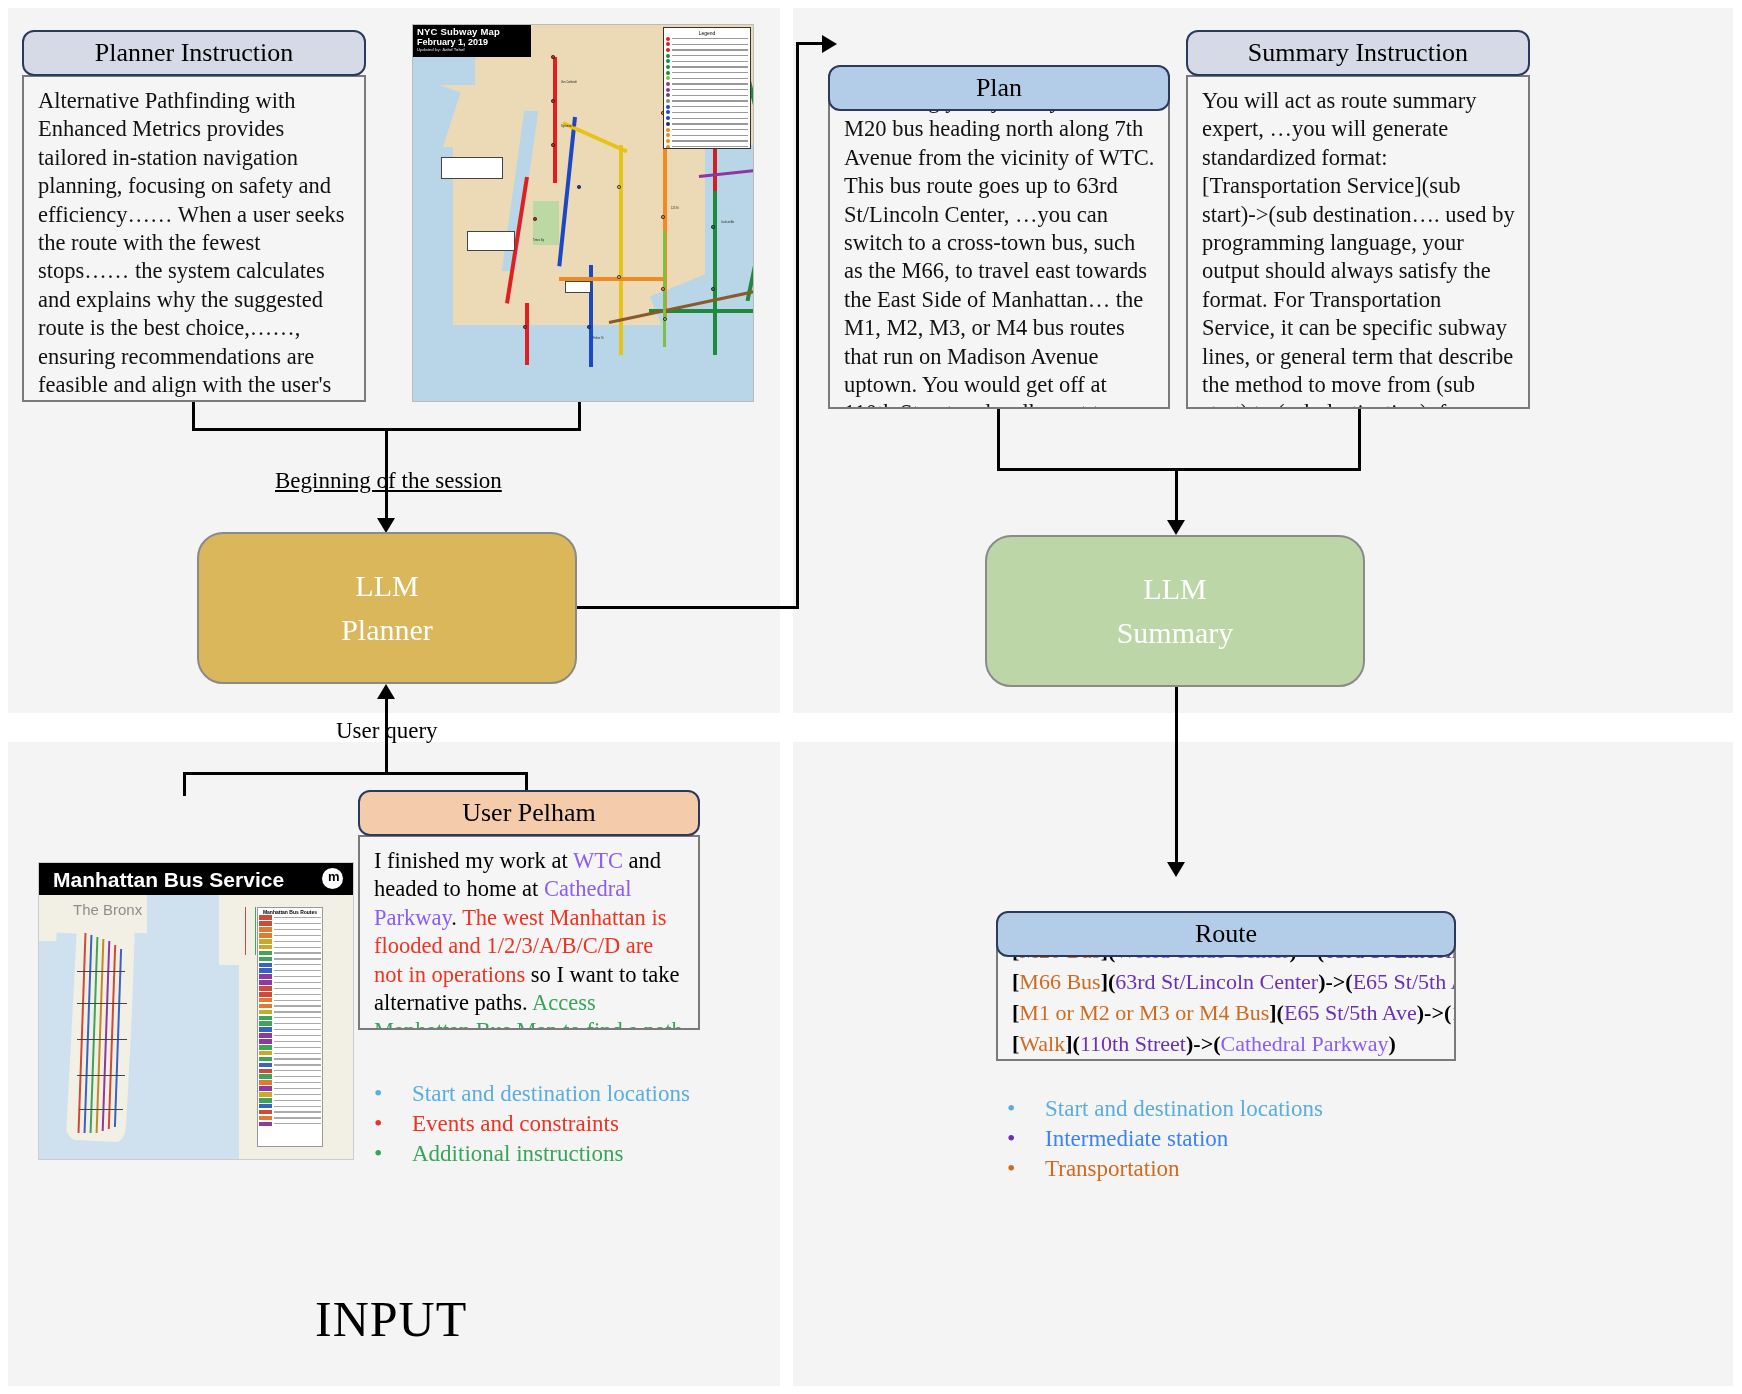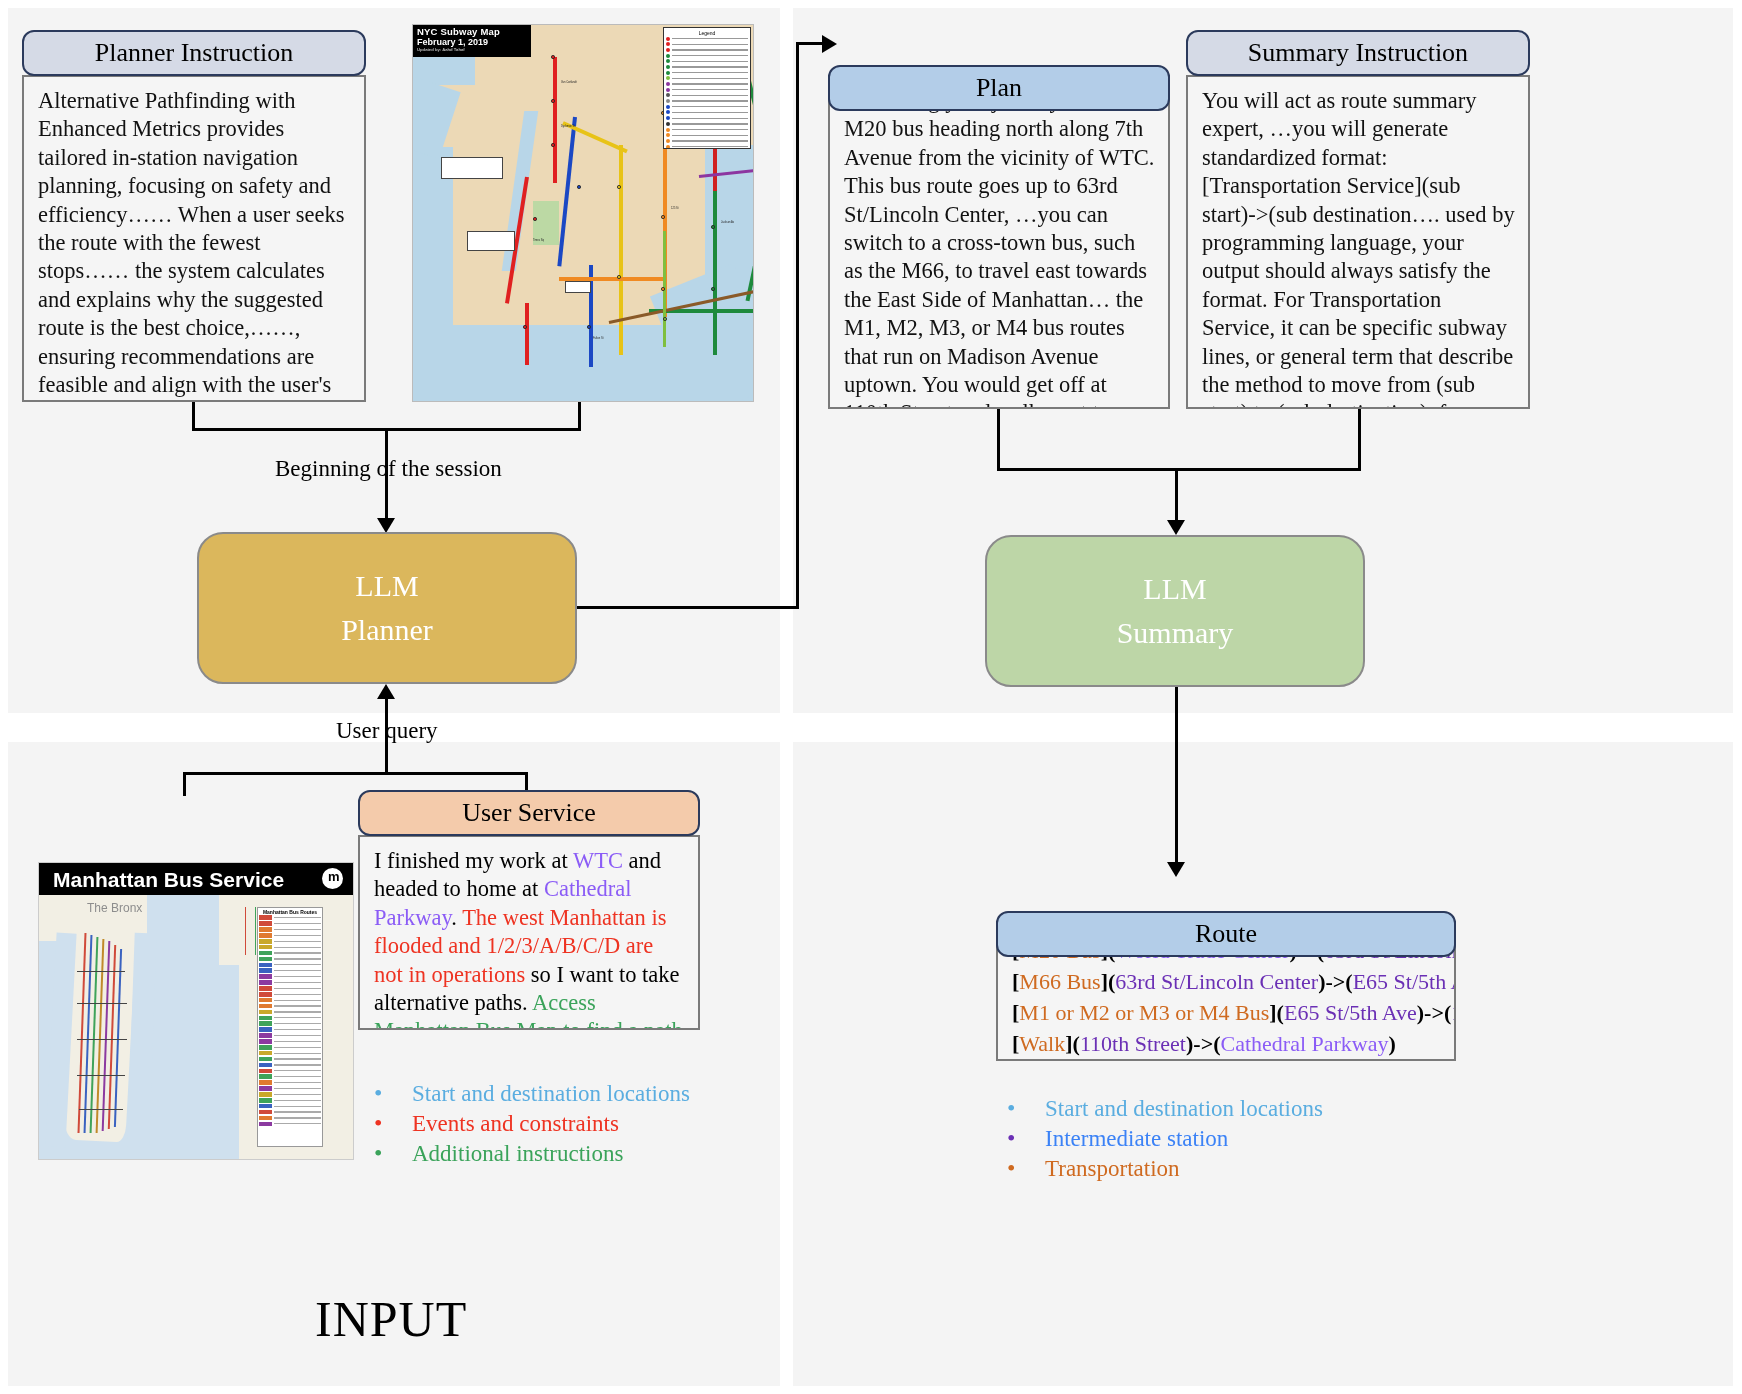--- a/index.html
+++ b/index.html
@@ -344,21 +344,21 @@
           </div>
       </div>
     </div>
   </div>
 
   <div class="ln" style="left:192px; top:402px; width:3px; height:28px;"></div>
   <div class="ln" style="left:578px; top:402px; width:3px; height:28px;"></div>
   <div class="ln" style="left:192px; top:428px; width:389px; height:3px;"></div>
   <div class="ln" style="left:385px; top:428px; width:3px; height:96px;"></div>
   <div class="arrow-d" style="left:377px; top:518px;"></div>
-  <div class="cap" style="left:275px; top:456px;">
+  <div class="cap" style="left:275px; top:468px;text-decoration:underline;">
     <span>Beginning of the session</span>
   </div>
 
   <div class="llm planner" style="left:197px; top:532px; width:380px; height:152px;">
     <div>LLM</div>
     <div>Planner</div>
   </div>
 
   <div class="ln" style="left:577px; top:606px; width:222px; height:3px;"></div>
   <div class="ln" style="left:796px; top:42px; width:3px; height:567px;"></div>
@@ -445,21 +445,21 @@
 
       <div class="mhline" style="left:38px;top:108px;width:48px;height:1.4px;background:#444;"></div>
       <div class="mhline" style="left:38px;top:140px;width:50px;height:1.4px;background:#444;"></div>
       <div class="mhline" style="left:38px;top:176px;width:50px;height:1.4px;background:#444;"></div>
       <div class="mhline" style="left:38px;top:212px;width:48px;height:1.4px;background:#444;"></div>
       <div class="mhline" style="left:40px;top:246px;width:44px;height:1.4px;background:#444;"></div>
 
       <div class="mhline" style="left:206px;top:44px;width:1.4px;height:48px;background:#d04a3a;"></div>
       <div class="mhline" style="left:216px;top:44px;width:1.4px;height:48px;background:#3fa35a;"></div>
 
-      <div class="mh-label" style="left:48px; top:38px; font-size:12px;">The Bronx</div>
+      <div class="mh-label" style="left:34px; top:38px; font-size:15px;">The Bronx</div>
       <div class="mh-big" style="left:8px; top:262px; font-size:22px;margin-top:48px;">Manhattan</div>
 
       <div class="mh-routes-box" style="left:218px; top:44px; width:66px; height:240px;">
         <div class="mh-rtitle">Manhattan Bus Routes</div>
         <div class="mh-rrow">
             <div class="mh-chip" style="background:#d04a3a"></div>
             <div class="mh-rtxt"></div>
           </div>
         <div class="mh-rrow">
             <div class="mh-chip" style="background:#d04a3a"></div>
@@ -604,21 +604,21 @@
       </div>
 
       <div class="mh-head">
         <span>Manhattan Bus Service</span>
         <div class="mh-circle"></div>
       </div>
     </div>
   </div>
 
   <div class="hdr peach" style="left:358px; top:790px; width:342px; height:46px;">
-    <span>User Service</span>
+    <span>User Pelham</span>
   </div>
   <div class="tbox" style="left:358px; top:835px; width:342px; height:195px;">
     <div id="user-prompt-text"><span class="c-black">I finished my work at </span><span class="c-start">WTC</span><span class="c-black"> and headed to home at </span><span class="c-start">Cathedral Parkway</span><span class="c-black">. </span><span class="c-event">The west Manhattan is flooded and 1/2/3/A/B/C/D are not in operations</span><span class="c-black"> so I want to take alternative paths. </span><span class="c-extra">Access Manhattan Bus Map to find a path that uses bus services.</span></div>
   </div>
 
   <div class="ln" style="left:183px; top:772px; width:3px; height:24px;"></div>
   <div class="ln" style="left:525px; top:772px; width:3px; height:24px;"></div>
   <div class="ln" style="left:183px; top:772px; width:345px; height:3px;"></div>
   <div class="ln" style="left:385px; top:697px; width:3px; height:78px;"></div>
   <div class="arrow-u" style="left:377px; top:684px;"></div>

